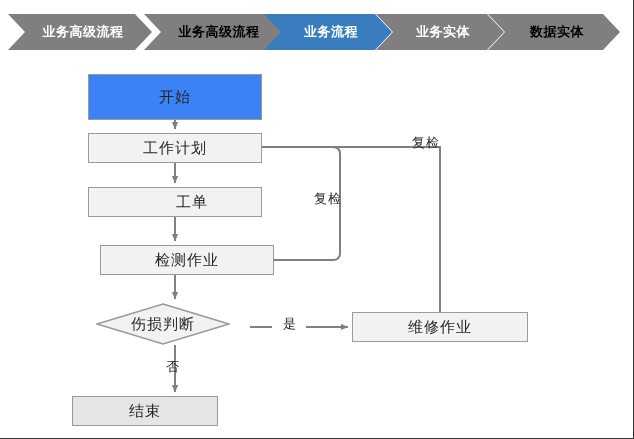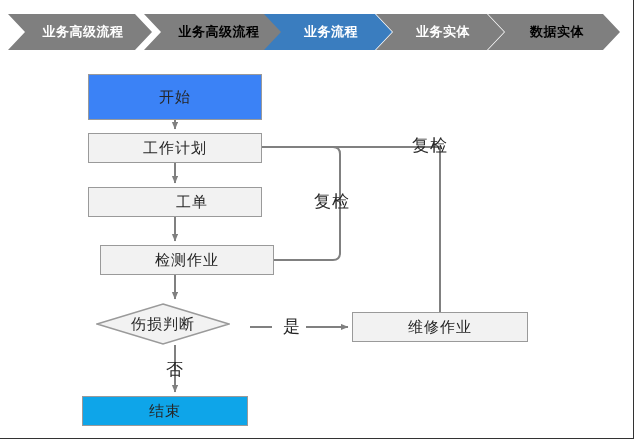--- a/index.html
+++ b/index.html
@@ -84,21 +84,21 @@
     position: relative;
     z-index: 2;
     color: #262626;
     font-size: 15px;
     letter-spacing: 1px;
     white-space: nowrap;
   }
   .edge-label {
     position: absolute;
     color: #262626;
-    font-size: 17px;
+    font-size: 13px;
     letter-spacing: 1px;
     white-space: nowrap;
   }
   #lines {
     position: absolute;
     left: 0; top: 0;
     width: 634px; height: 439px;
     pointer-events: none;
   }
 </style>
@@ -164,21 +164,21 @@
       </div>
       <div class="node" style="left: 100px; top: 245px; width: 174px; height: 30px; background: rgb(242, 242, 242); border-color: rgb(154, 154, 154); color: rgb(38, 38, 38);">
         <span>检测作业</span>
       </div>
       <div class="diamond-wrap" style="left: 96px; top: 303px; width: 134px; height: 42px;">
         <svg class="diamond-shape" viewBox="0 0 134 42">
           <polygon points="67,1 133,21 67,41 1,21" fill="#F2F2F2" stroke="#9a9a9a" stroke-width="1.5"></polygon>
         </svg>
         <span class="diamond-label" style="color: rgb(38, 38, 38);">伤损判断</span>
       </div>
-      <div class="node" style="left: 82px; top: 396px; width: 166px; height: 30px; background: #0ea5e9; border-color: rgb(154, 154, 154); color: rgb(38, 38, 38);">
+      <div class="node" style="left: 72px; top: 396px; width: 146px; height: 30px; background: #e5e5e5; border-color: rgb(154, 154, 154); color: rgb(38, 38, 38);">
         <span>结束</span>
       </div>
       <div class="node" style="left: 352px; top: 312px; width: 176px; height: 30px; background: rgb(242, 242, 242); border-color: rgb(154, 154, 154); color: rgb(38, 38, 38);">
         <span>维修作业</span>
       </div>
       <span class="edge-label" style="left: 314px; top: 190px; color: rgb(38, 38, 38);">复检</span>
       <span class="edge-label" style="left: 412px; top: 134px; color: rgb(38, 38, 38);">复检</span>
       <span class="edge-label" style="left: 283px; top: 315px; color: rgb(38, 38, 38);">是</span>
       <span class="edge-label" style="left: 166px; top: 358px; color: rgb(38, 38, 38);">否</span>
     </div>

